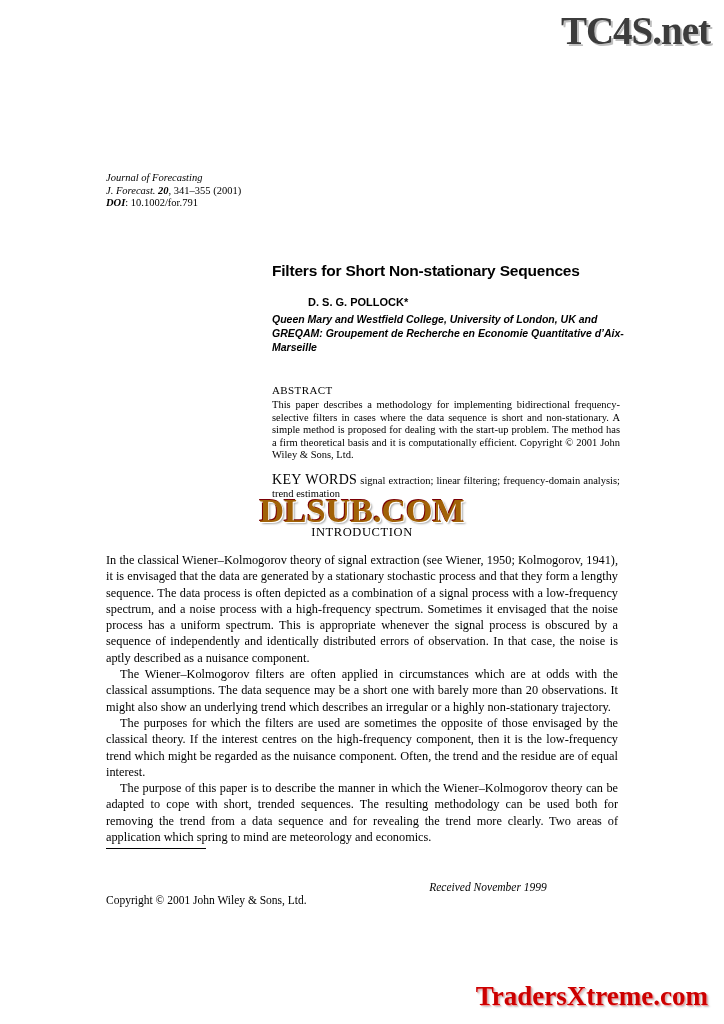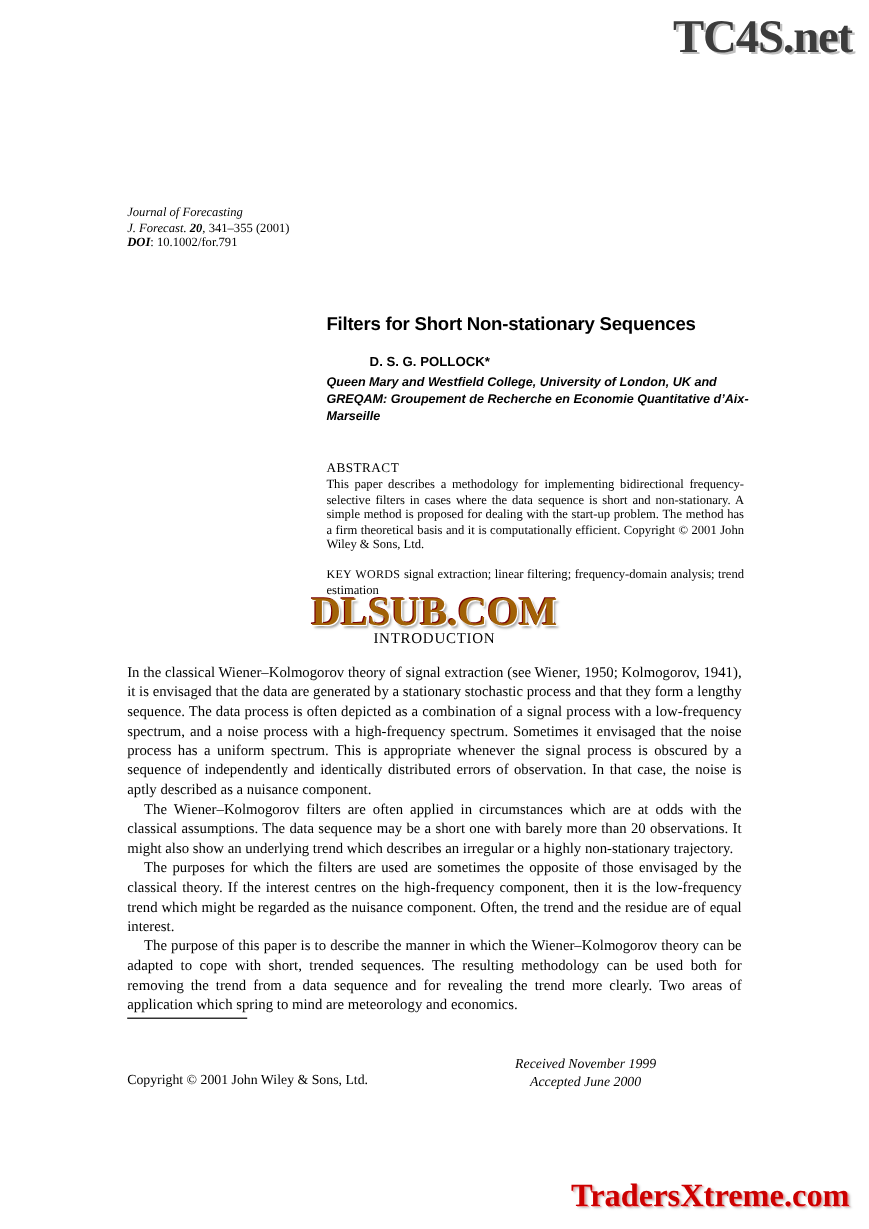--- a/index.html
+++ b/index.html
@@ -130,21 +130,21 @@
   .keywords {
     position: absolute;
     left: 272px;
     top: 473px;
     width: 348px;
     font-size: 10.5px;
     line-height: 13px;
     text-align: justify;
   }
   .keywords .kw-label {
-    font-size: 10px;
+    font-size: 14px;
     letter-spacing: 0.3px;
   }
 
   
   .section-head {
     position: absolute;
     left: 0;
     top: 525px;
     width: 724px;
     text-align: center;
@@ -246,20 +246,19 @@
     <p>In the classical Wiener–Kolmogorov theory of signal extraction (see Wiener, 1950; Kolmogorov, 1941), it is envisaged that the data are generated by a stationary stochastic process and that they form a lengthy sequence. The data process is often depicted as a combination of a signal process with a low-frequency spectrum, and a noise process with a high-frequency spectrum. Sometimes it envisaged that the noise process has a uniform spectrum. This is appropriate whenever the signal process is obscured by a sequence of independently and identically distributed errors of observation. In that case, the noise is aptly described as a nuisance component.</p>
     <p class="indent">The Wiener–Kolmogorov filters are often applied in circumstances which are at odds with the classical assumptions. The data sequence may be a short one with barely more than 20 observations. It might also show an underlying trend which describes an irregular or a highly non-stationary trajectory.</p>
     <p class="indent">The purposes for which the filters are used are sometimes the opposite of those envisaged by the classical theory. If the interest centres on the high-frequency component, then it is the low-frequency trend which might be regarded as the nuisance component. Often, the trend and the residue are of equal interest.</p>
     <p class="indent">The purpose of this paper is to describe the manner in which the Wiener–Kolmogorov theory can be adapted to cope with short, trended sequences. The resulting methodology can be used both for removing the trend from a data sequence and for revealing the trend more clearly. Two areas of application which spring to mind are meteorology and economics.</p>
   </div>
 
   <div class="footnote-rule"></div>
 
   <div class="dates">
     <div>Received November 1999</div>
-    <div>Accepted June 2000</div>
   </div>
 
   <div class="copyright">Copyright © 2001 John Wiley &amp; Sons, Ltd.</div>
 
   <div class="wm-bottom">TradersXtreme.com</div>
 
 </div>
 
 </body></html>

